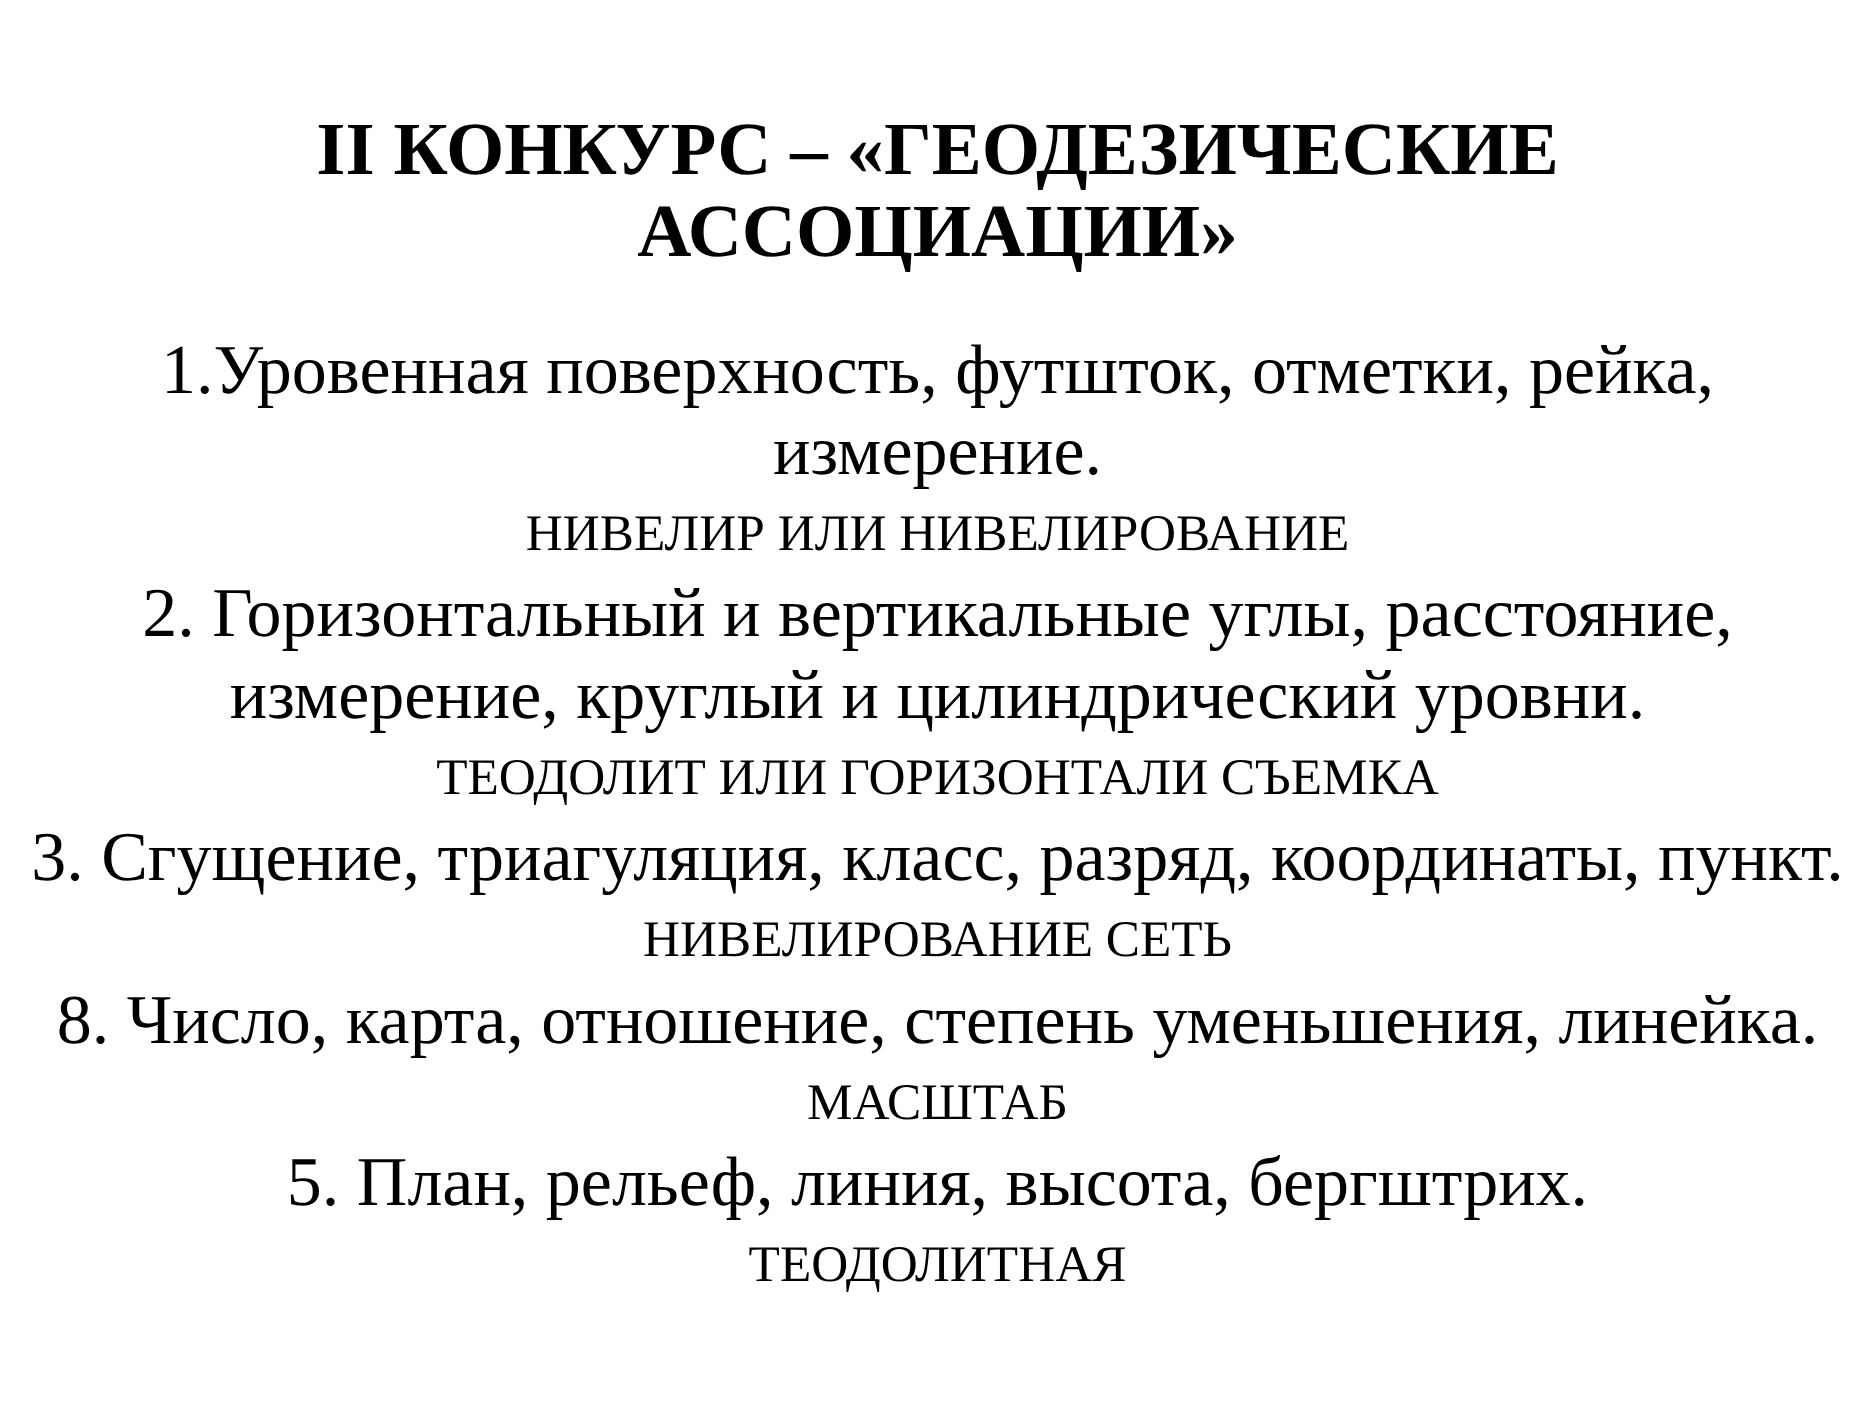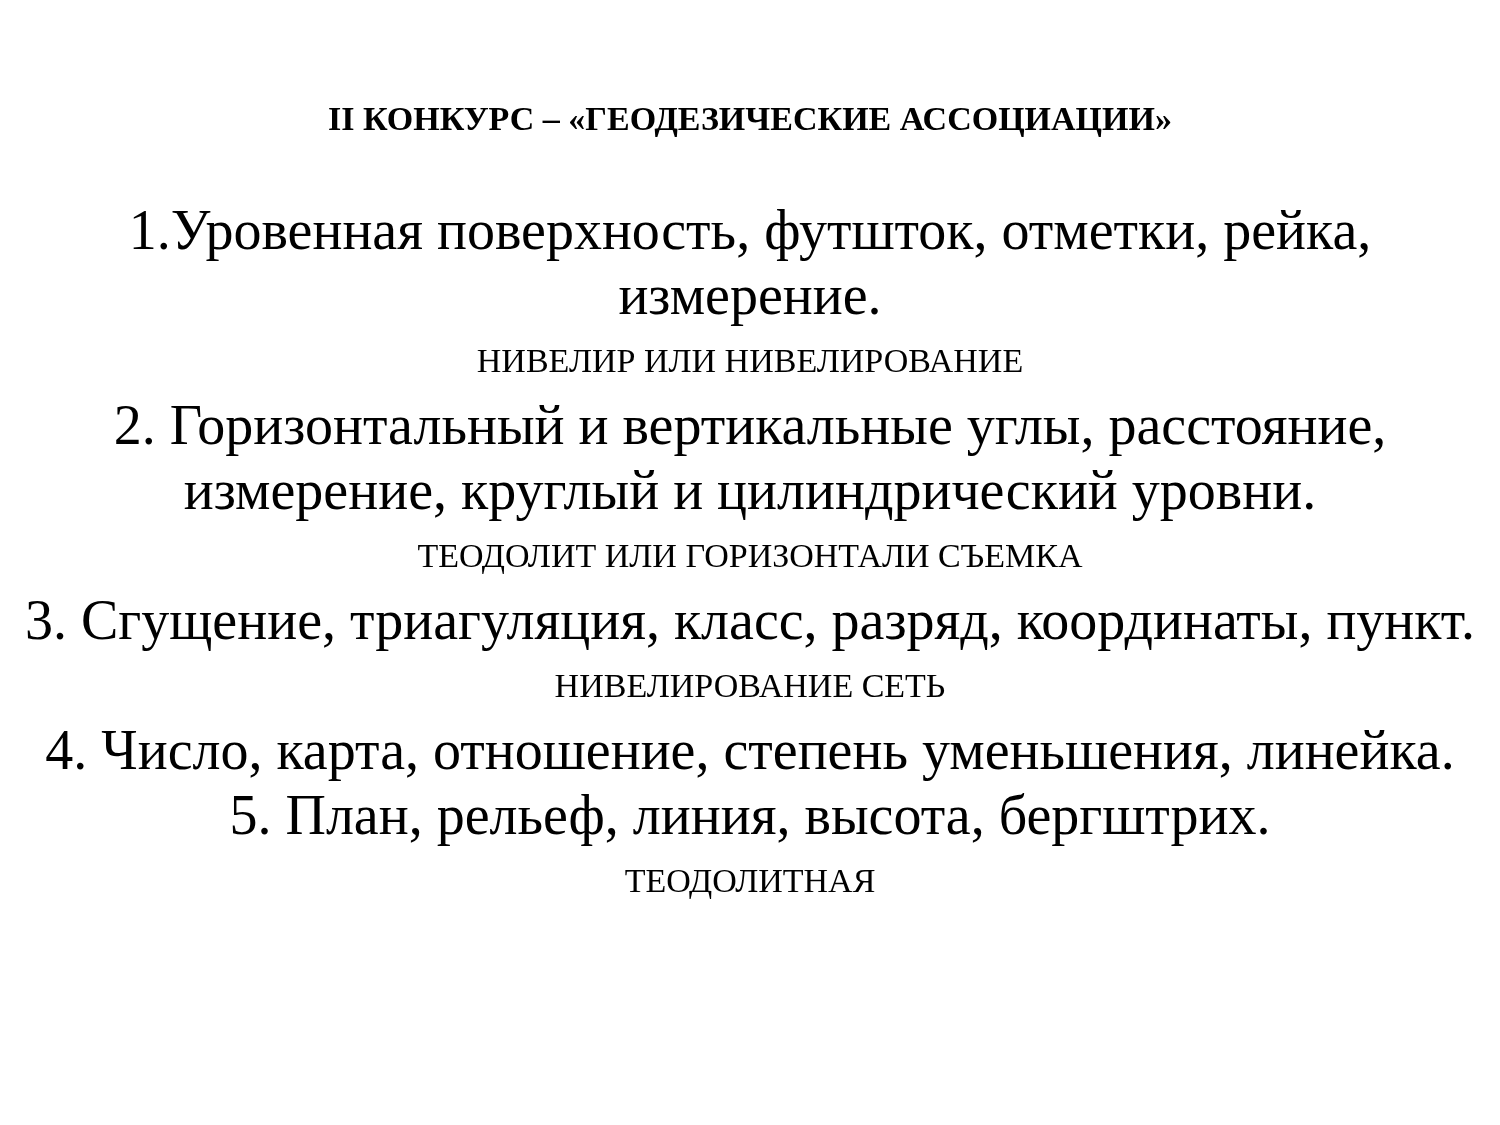--- a/index.html
+++ b/index.html
@@ -11,33 +11,33 @@
     color: #000000;
     overflow: hidden;
   }
   .slide {
     width: 1500px;
     height: 1125px;
     padding: 86px 20px 0;
     text-align: center;
   }
   .slide-title {
-    font-size: 34px;
+    font-size: 60px;
     line-height: 66px;
     font-weight: bold;
     margin: 0 0 46px 0;
   }
   .qa-item { margin: 0; }
   .question {
     font-size: 56px;
     line-height: 65px;
     white-space: pre-line; 
   }
   .answer {
-    font-size: 34px;
+    font-size: 41px;
     line-height: 65px;
   }
 </style>
 </head>
 <body>
 
 <div class="slide">
 
   <h1 class="slide-title">II КОНКУРС – «ГЕОДЕЗИЧЕСКИЕ АССОЦИАЦИИ»</h1>
 
@@ -52,21 +52,22 @@
 измерение, круглый и цилиндрический уровни.</div>
     <div class="answer">ТЕОДОЛИТ ИЛИ ГОРИЗОНТАЛИ СЪЕМКА</div>
   </div>
 
   <div class="qa-item">
     <div class="question">3. Сгущение, триагуляция, класс, разряд, координаты, пункт.</div>
     <div class="answer">НИВЕЛИРОВАНИЕ СЕТЬ</div>
   </div>
 
   <div class="qa-item">
-    <div class="question">4. Число, карта, отношение, степень уменьшения, линейка.</div>
+    <div class="question">8. Число, карта, отношение, степень уменьшения, линейка.</div>
+    <div class="answer">МАСШТАБ</div>
   </div>
 
   <div class="qa-item">
     <div class="question">5. План, рельеф, линия, высота, бергштрих.</div>
     <div class="answer">ТЕОДОЛИТНАЯ</div>
   </div>
 
 </div>
 
 </body></html>

